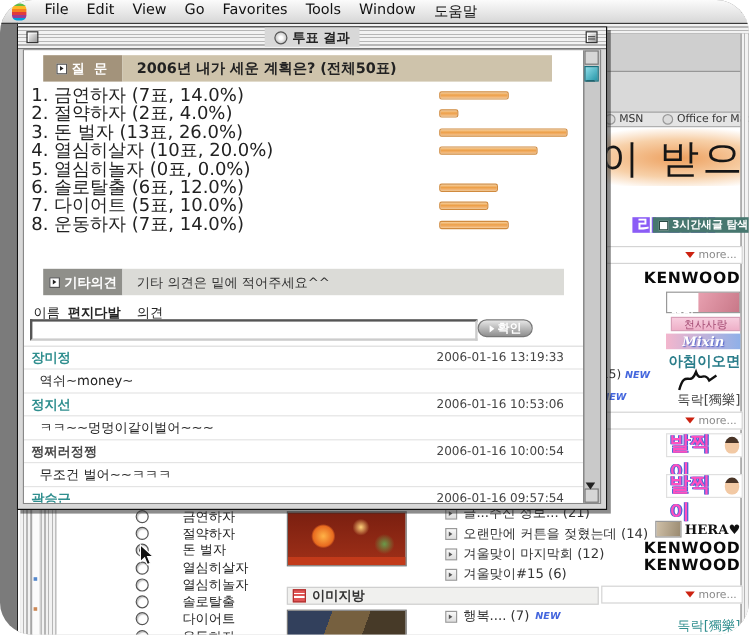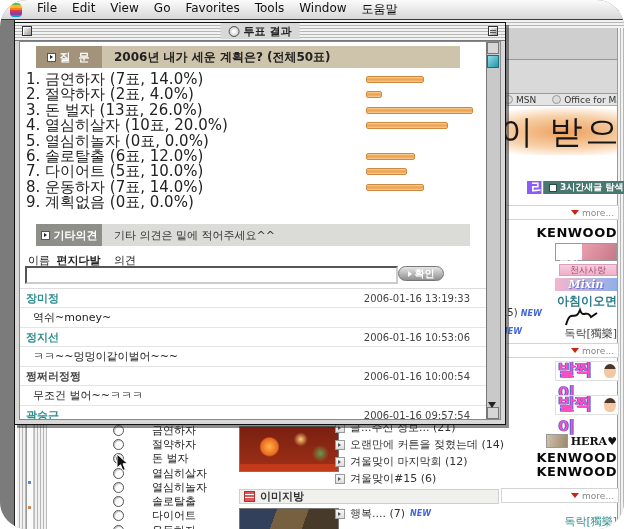--- a/index.html
+++ b/index.html
@@ -73,21 +73,21 @@
   .radio-row{height:14.3px;display:flex;align-items:center;gap:28px;font-size:11px;color:#222;}
   .rb{width:9px;height:9px;border-radius:50%;border:1px solid #555;background:#fff;position:relative;flex:none;
       box-shadow:inset 1px 1px 1px rgba(0,0,0,.25);}
   .rb.sel::after{content:'';position:absolute;left:2px;top:2px;width:5px;height:5px;border-radius:50%;background:#111;}
   .lantern{position:absolute;left:224px;top:415px;width:98px;height:44px;border:1px solid #777;
     background-image:radial-gradient(circle 14px at 30% 45%,#ffb347,#e86a1f 60%,rgba(0,0,0,0) 72%),
       radial-gradient(circle 10px at 62% 28%,#ffd27a,rgba(0,0,0,0) 70%),
       radial-gradient(circle 12px at 82% 60%,#6a9a4a,rgba(0,0,0,0) 70%),
       linear-gradient(to top,#c23a1a 0 7px,rgba(0,0,0,0) 7px),
       linear-gradient(#7a1f10,#a03018);}
-  .board{position:absolute;left:320px;width:165px;}
+  .board{position:absolute;left:356px;width:165px;}
   .board1{top:408px;} .board2{top:494px;}
   .b-row{display:flex;align-items:center;gap:5px;height:17px;font-size:11px;color:#333;white-space:nowrap;}
   .b-icon{width:8px;height:8px;border:1px solid #999;background:linear-gradient(#f8f8f8,#ddd);position:relative;flex:none;}
   .b-icon::after{content:'';position:absolute;left:2px;top:2px;border-left:3px solid #555;
                  border-top:2px solid transparent;border-bottom:2px solid transparent;}
   .section-bar{position:absolute;left:224px;top:478px;width:260px;height:15px;background:#f0f0ee;border:1px solid #cfcfcf;
                display:flex;align-items:center;gap:5px;padding-left:4px;font-size:11px;font-weight:bold;color:#333;box-sizing:border-box;}
   .red-icon{width:9px;height:9px;background:#e05555;border:1px solid #b03030;flex:none;
             background-image:linear-gradient(to bottom,transparent 2px,#fff 2px 3px,transparent 3px 5px,#fff 5px 6px,transparent 6px);}
   .dark-img{position:absolute;left:224px;top:497px;width:98px;height:22px;border:1px solid #777;
@@ -337,21 +337,20 @@
         </div>
         <div class="poll-items" id="poll-items">
             <div class="poll-row"><span class="poll-text">1. 금연하자 (7표, 14.0%)</span><div class="poll-bar" style="width: 58px;"></div></div>
             <div class="poll-row"><span class="poll-text">2. 절약하자 (2표, 4.0%)</span><div class="poll-bar" style="width: 16px;"></div></div>
             <div class="poll-row"><span class="poll-text">3. 돈 벌자 (13표, 26.0%)</span><div class="poll-bar" style="width: 107px;"></div></div>
             <div class="poll-row"><span class="poll-text">4. 열심히살자 (10표, 20.0%)</span><div class="poll-bar" style="width: 82px;"></div></div>
             <div class="poll-row"><span class="poll-text">5. 열심히놀자 (0표, 0.0%)</span></div>
             <div class="poll-row"><span class="poll-text">6. 솔로탈출 (6표, 12.0%)</span><div class="poll-bar" style="width: 49px;"></div></div>
             <div class="poll-row"><span class="poll-text">7. 다이어트 (5표, 10.0%)</span><div class="poll-bar" style="width: 41px;"></div></div>
             <div class="poll-row"><span class="poll-text">8. 운동하자 (7표, 14.0%)</span><div class="poll-bar" style="width: 58px;"></div></div>
-            <div class="poll-row"><span class="poll-text">9. 계획없음 (0표, 0.0%)</span></div>
           </div>
         <div class="other-header">
           <span class="hdr-label o-label">
             <span class="sq-icon"></span>
             <span>기타의견</span>
           </span>
           <span class="o-bar">기타 의견은 밑에 적어주세요^^</span>
         </div>
         <div class="form-label-row">
           <span>이름</span>

